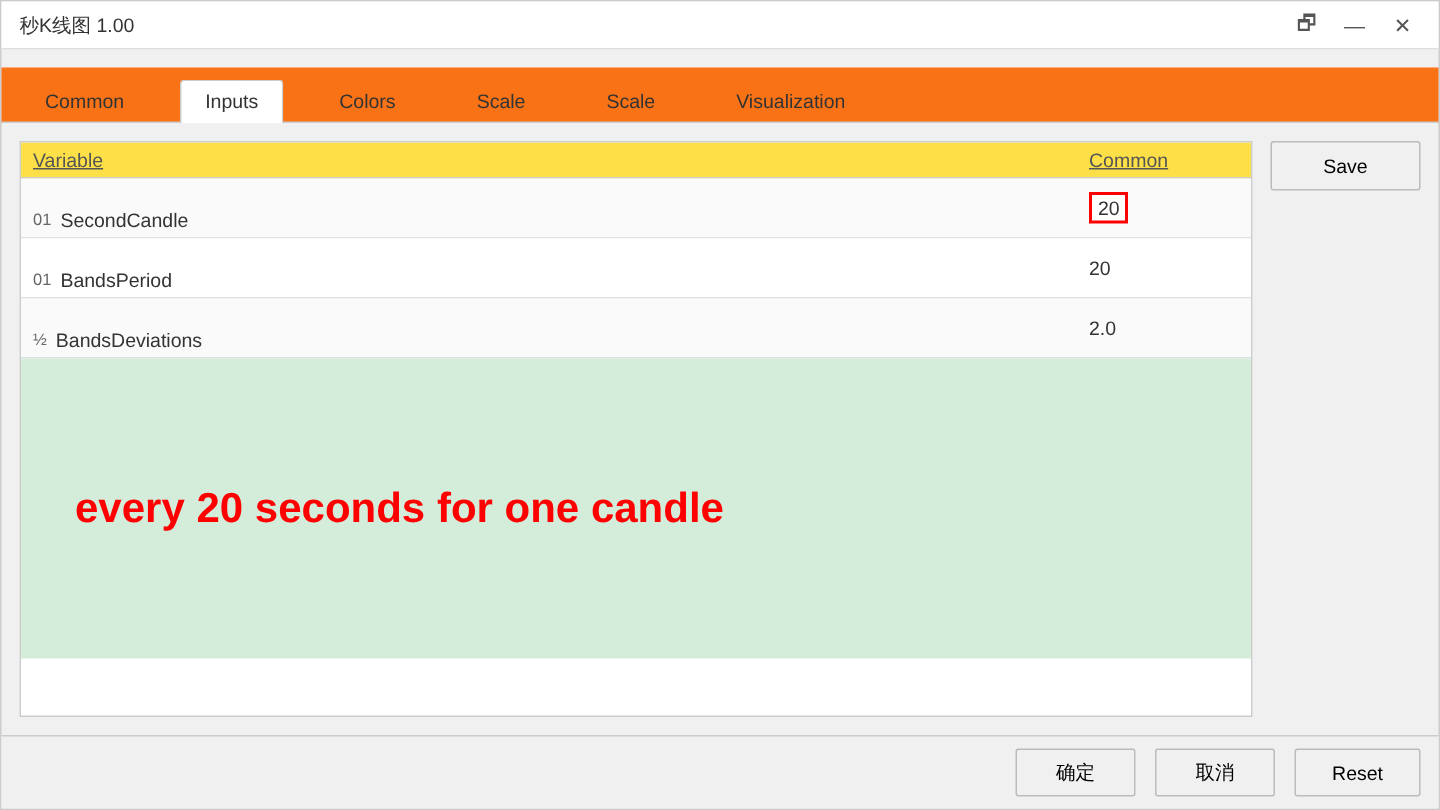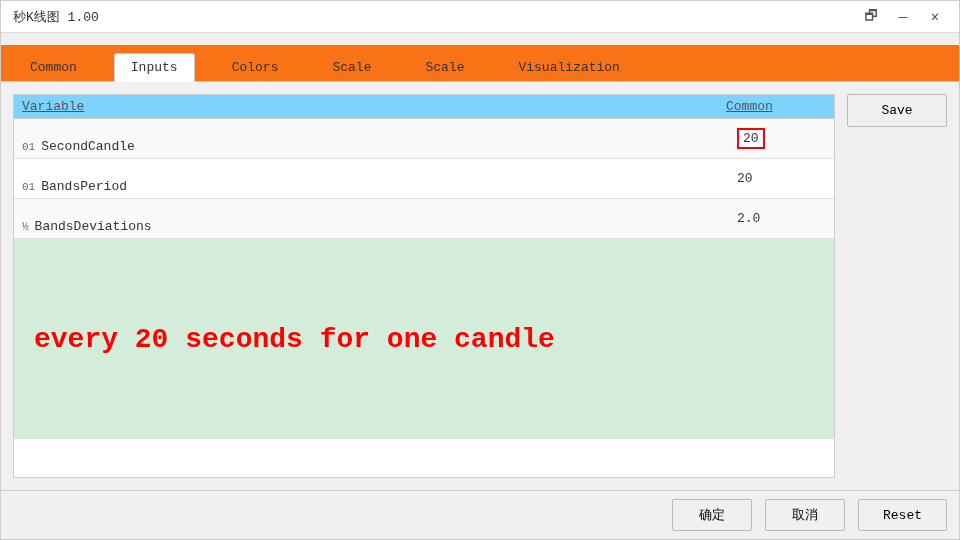--- a/index.html
+++ b/index.html
@@ -1,19 +1,19 @@
 <!DOCTYPE html>
 <html><head>
   <meta charset="utf-8">
   <style>
     * {
       box-sizing: border-box;
       margin: 0;
       padding: 0;
-      font-family: Liberation Mono, monospace;
+      font-family: Liberation Sans, sans-serif;
     }
 
     body {
       width: 960px;
       height: 540px;
       background: #f0f0f0;
       overflow: hidden;
       position: relative;
     }
 
@@ -99,21 +99,21 @@
     .table-area {
       flex: 1;
       border: 1px solid #ccc;
       background: #fff;
       overflow: hidden;
     }
 
     .table-header {
       display: grid;
       grid-template-columns: 1fr 100px;
-      background: #7dd3fc;
+      background: #fde047;
       border-bottom: 1px solid #ccc;
       padding: 4px 8px;
       gap: 35px;
     }
 
     .table-header-cell {
       font-size: 13px;
       color: #555;
       text-decoration: underline;
     }
@@ -141,33 +141,32 @@
     }
 
     .row-icon {
       font-size: 11px;
       color: #666;
     }
 
     .row-value {
       font-size: 13px;
       color: #333;
-      margin-left: 11px;
     }
 
     .value-input-wrapper {
       border: 2px solid red;
       padding: 1px 4px;
       background: #fff;
       display: inline-block;
     }
 
     .green-area {
       background: #d4edda;
-      padding: 20px;
+      padding: 36px;
       display: flex;
       align-items: center;
       justify-content: flex-start;
       min-height: 200px;
     }
 
     .green-text {
       color: red;
       font-size: 28px;
       font-weight: bold;

